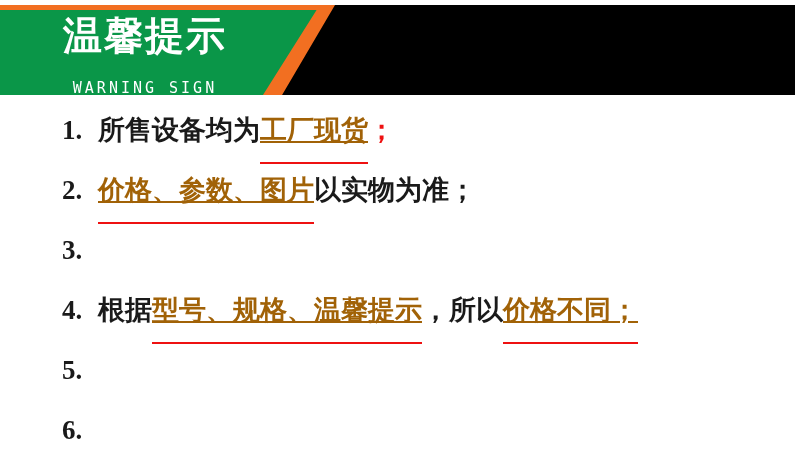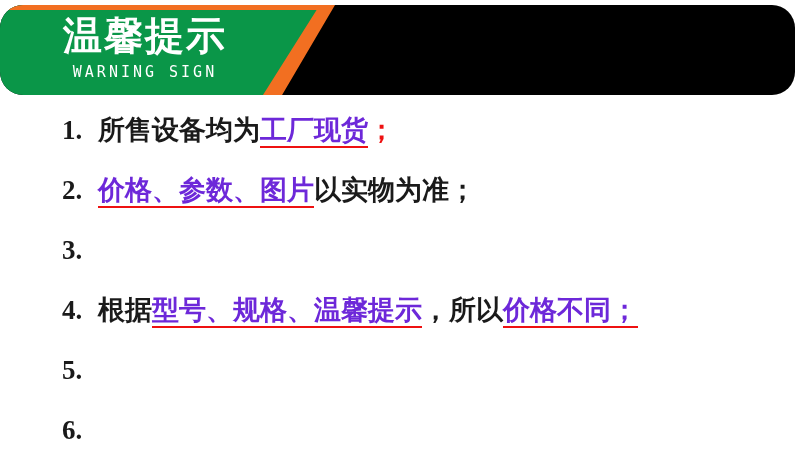--- a/index.html
+++ b/index.html
@@ -22,21 +22,20 @@
   }
 
   
   .banner {
     position: absolute;
     left: 0;
     top: 5px;
     width: 795px;
     height: 90px;
     overflow: hidden;
-    border-radius: 23px;
   }
 
   
   .banner-black {
     position: absolute;
     left: 0; top: 0;
     width: 795px;
     height: 90px;
     background: #000000;
   }
@@ -85,20 +84,21 @@
     white-space: nowrap;
   }
   .banner-subtitle {
     display: block;
     font-family: "DejaVu Sans Mono", "Liberation Mono", monospace;
     font-size: 15px;
     line-height: 20px;
     letter-spacing: 3px;
     color: #ffffff;
     white-space: nowrap;
+    margin-top: 16px;
   }
 
   .company-name {
     position: absolute;
     left: 330px;
     top: 5px;
     width: 465px;
     height: 85px;
     display: flex;
     align-items: center;
@@ -157,23 +157,24 @@
     font-size: 27px;
   }
   .seg.black {
     color: #1a1a1a;
     text-align: center;
   }
   .seg.red {
     color: #ee1111;
   }
   .seg.red-underline {
-    color: #6d28d9;
+    color: #a16207;
     border-bottom: 2px solid #ee1111;
-    padding-bottom: 1px;
+    padding-bottom: 17px;
+    text-decoration: underline;
   }
 </style>
 </head>
 <body>
 
 <div id="page">
 
   <div class="banner">
     <div class="banner-black"></div>
     <div class="banner-green"></div>

